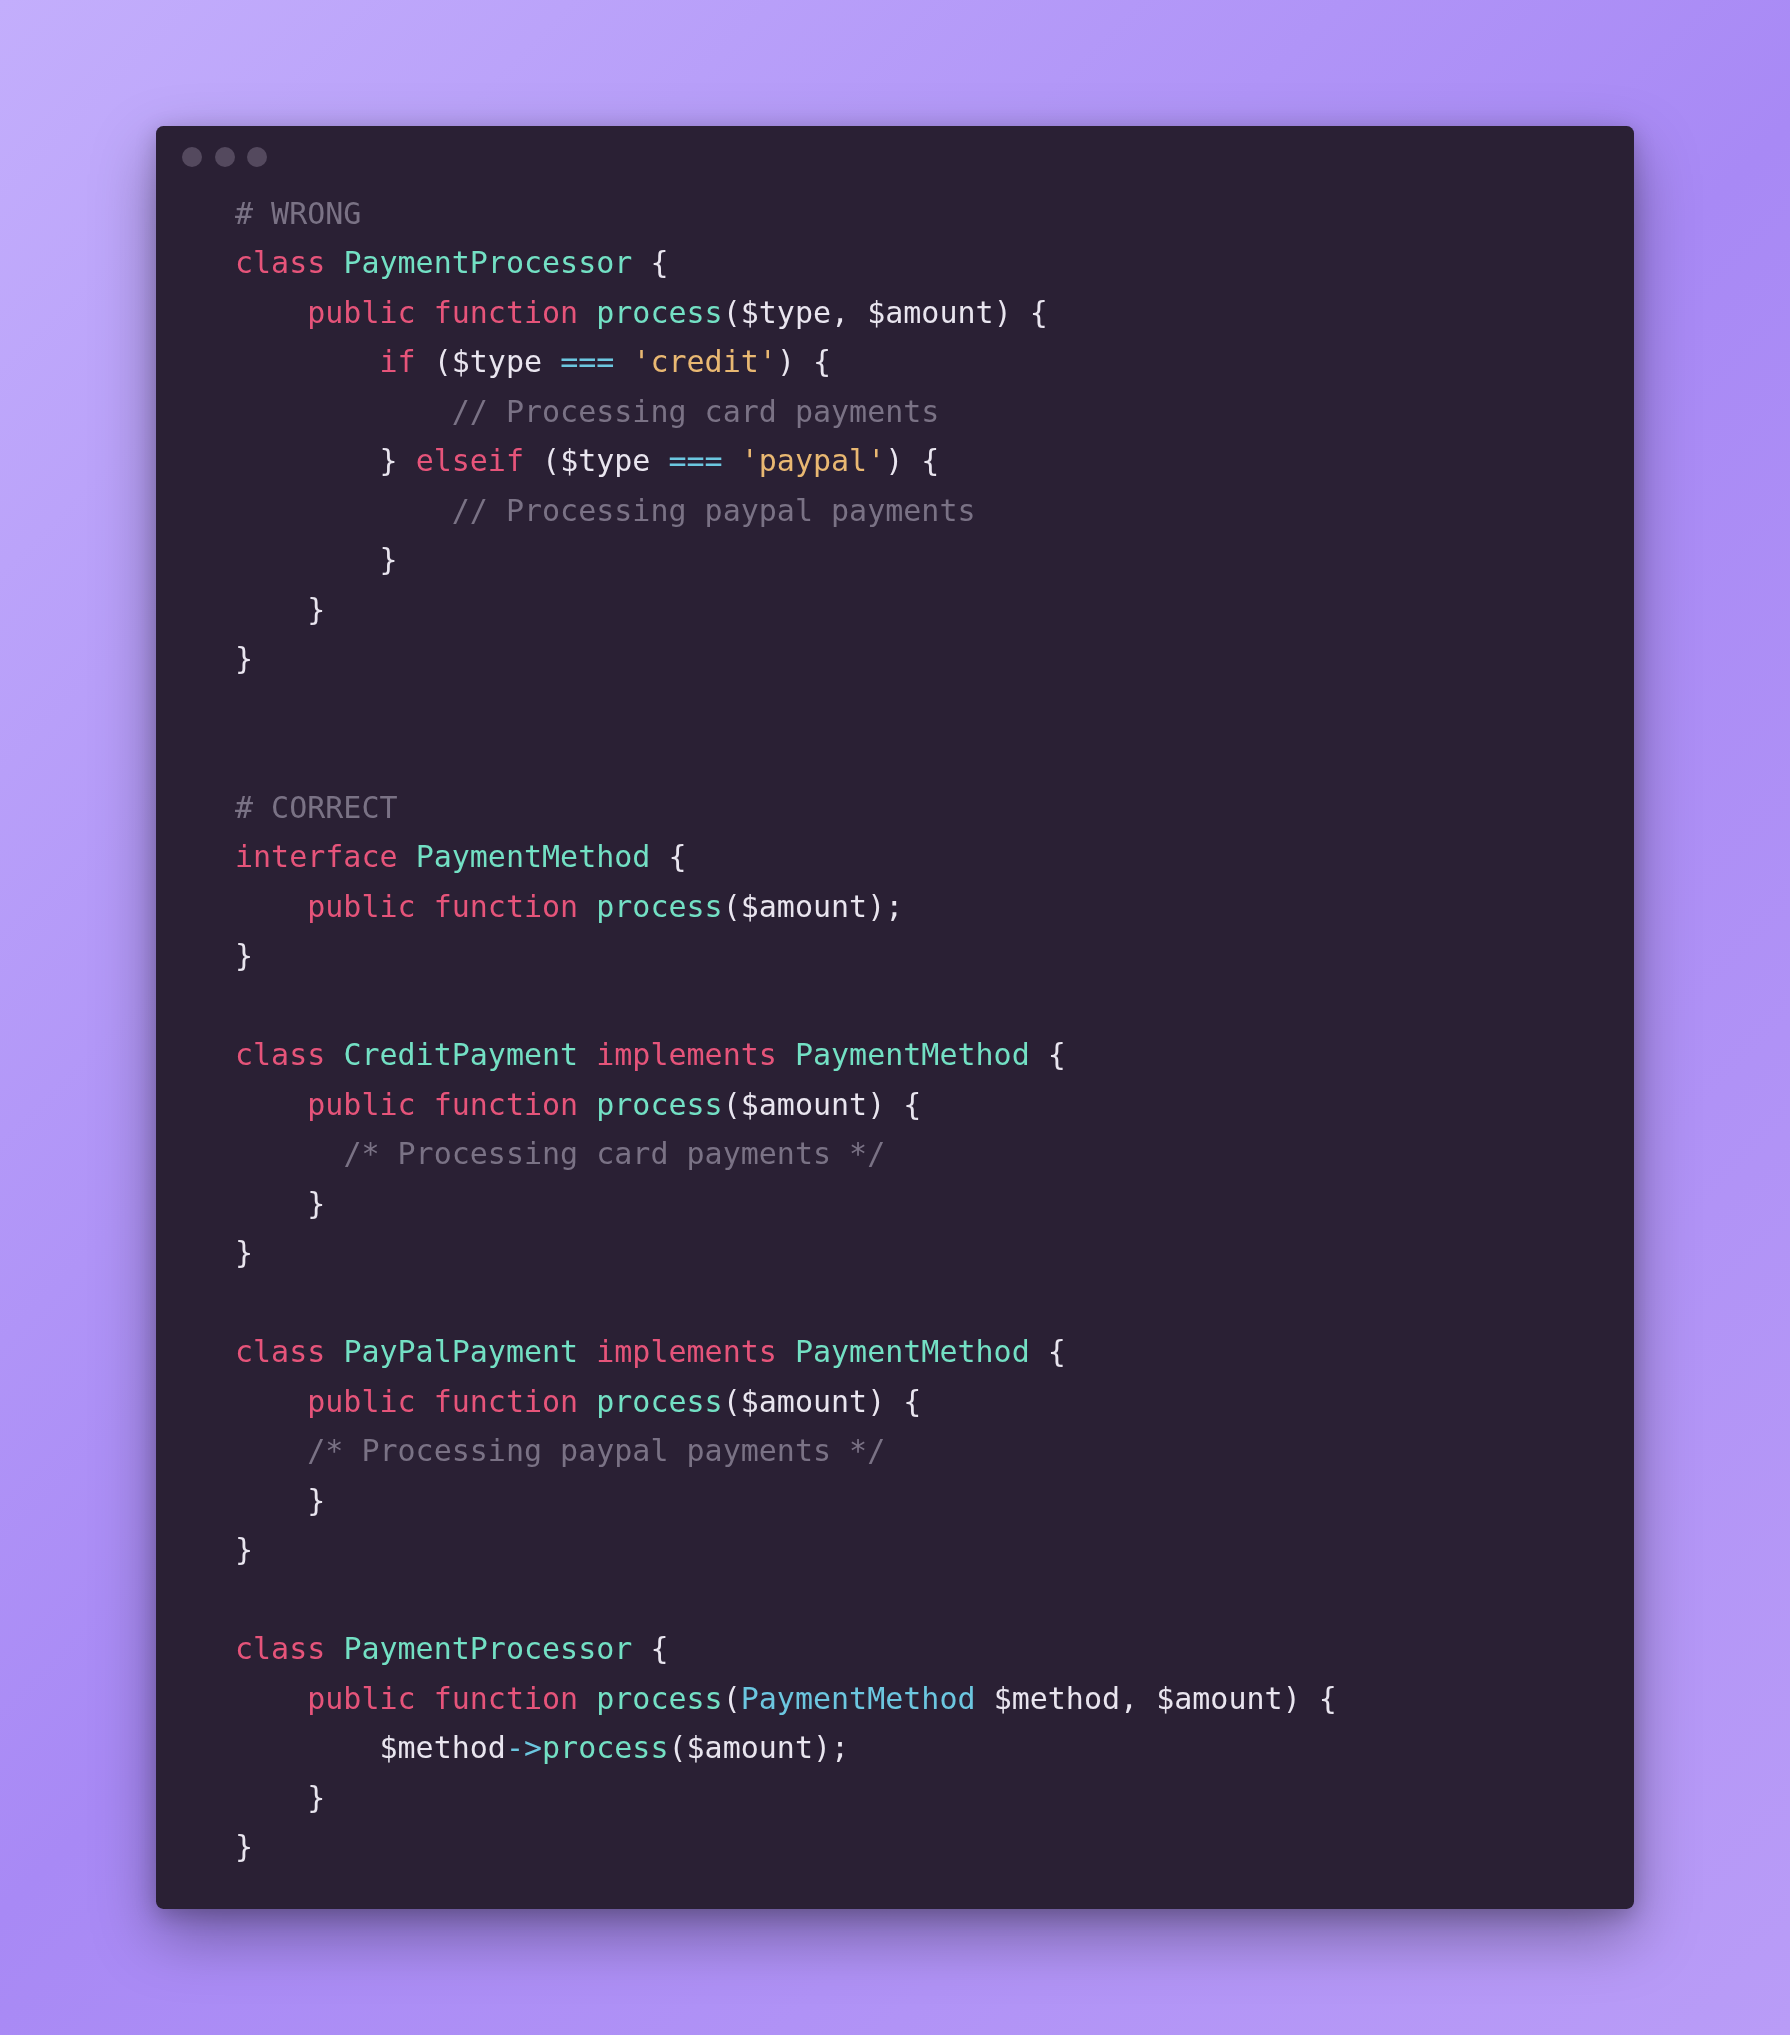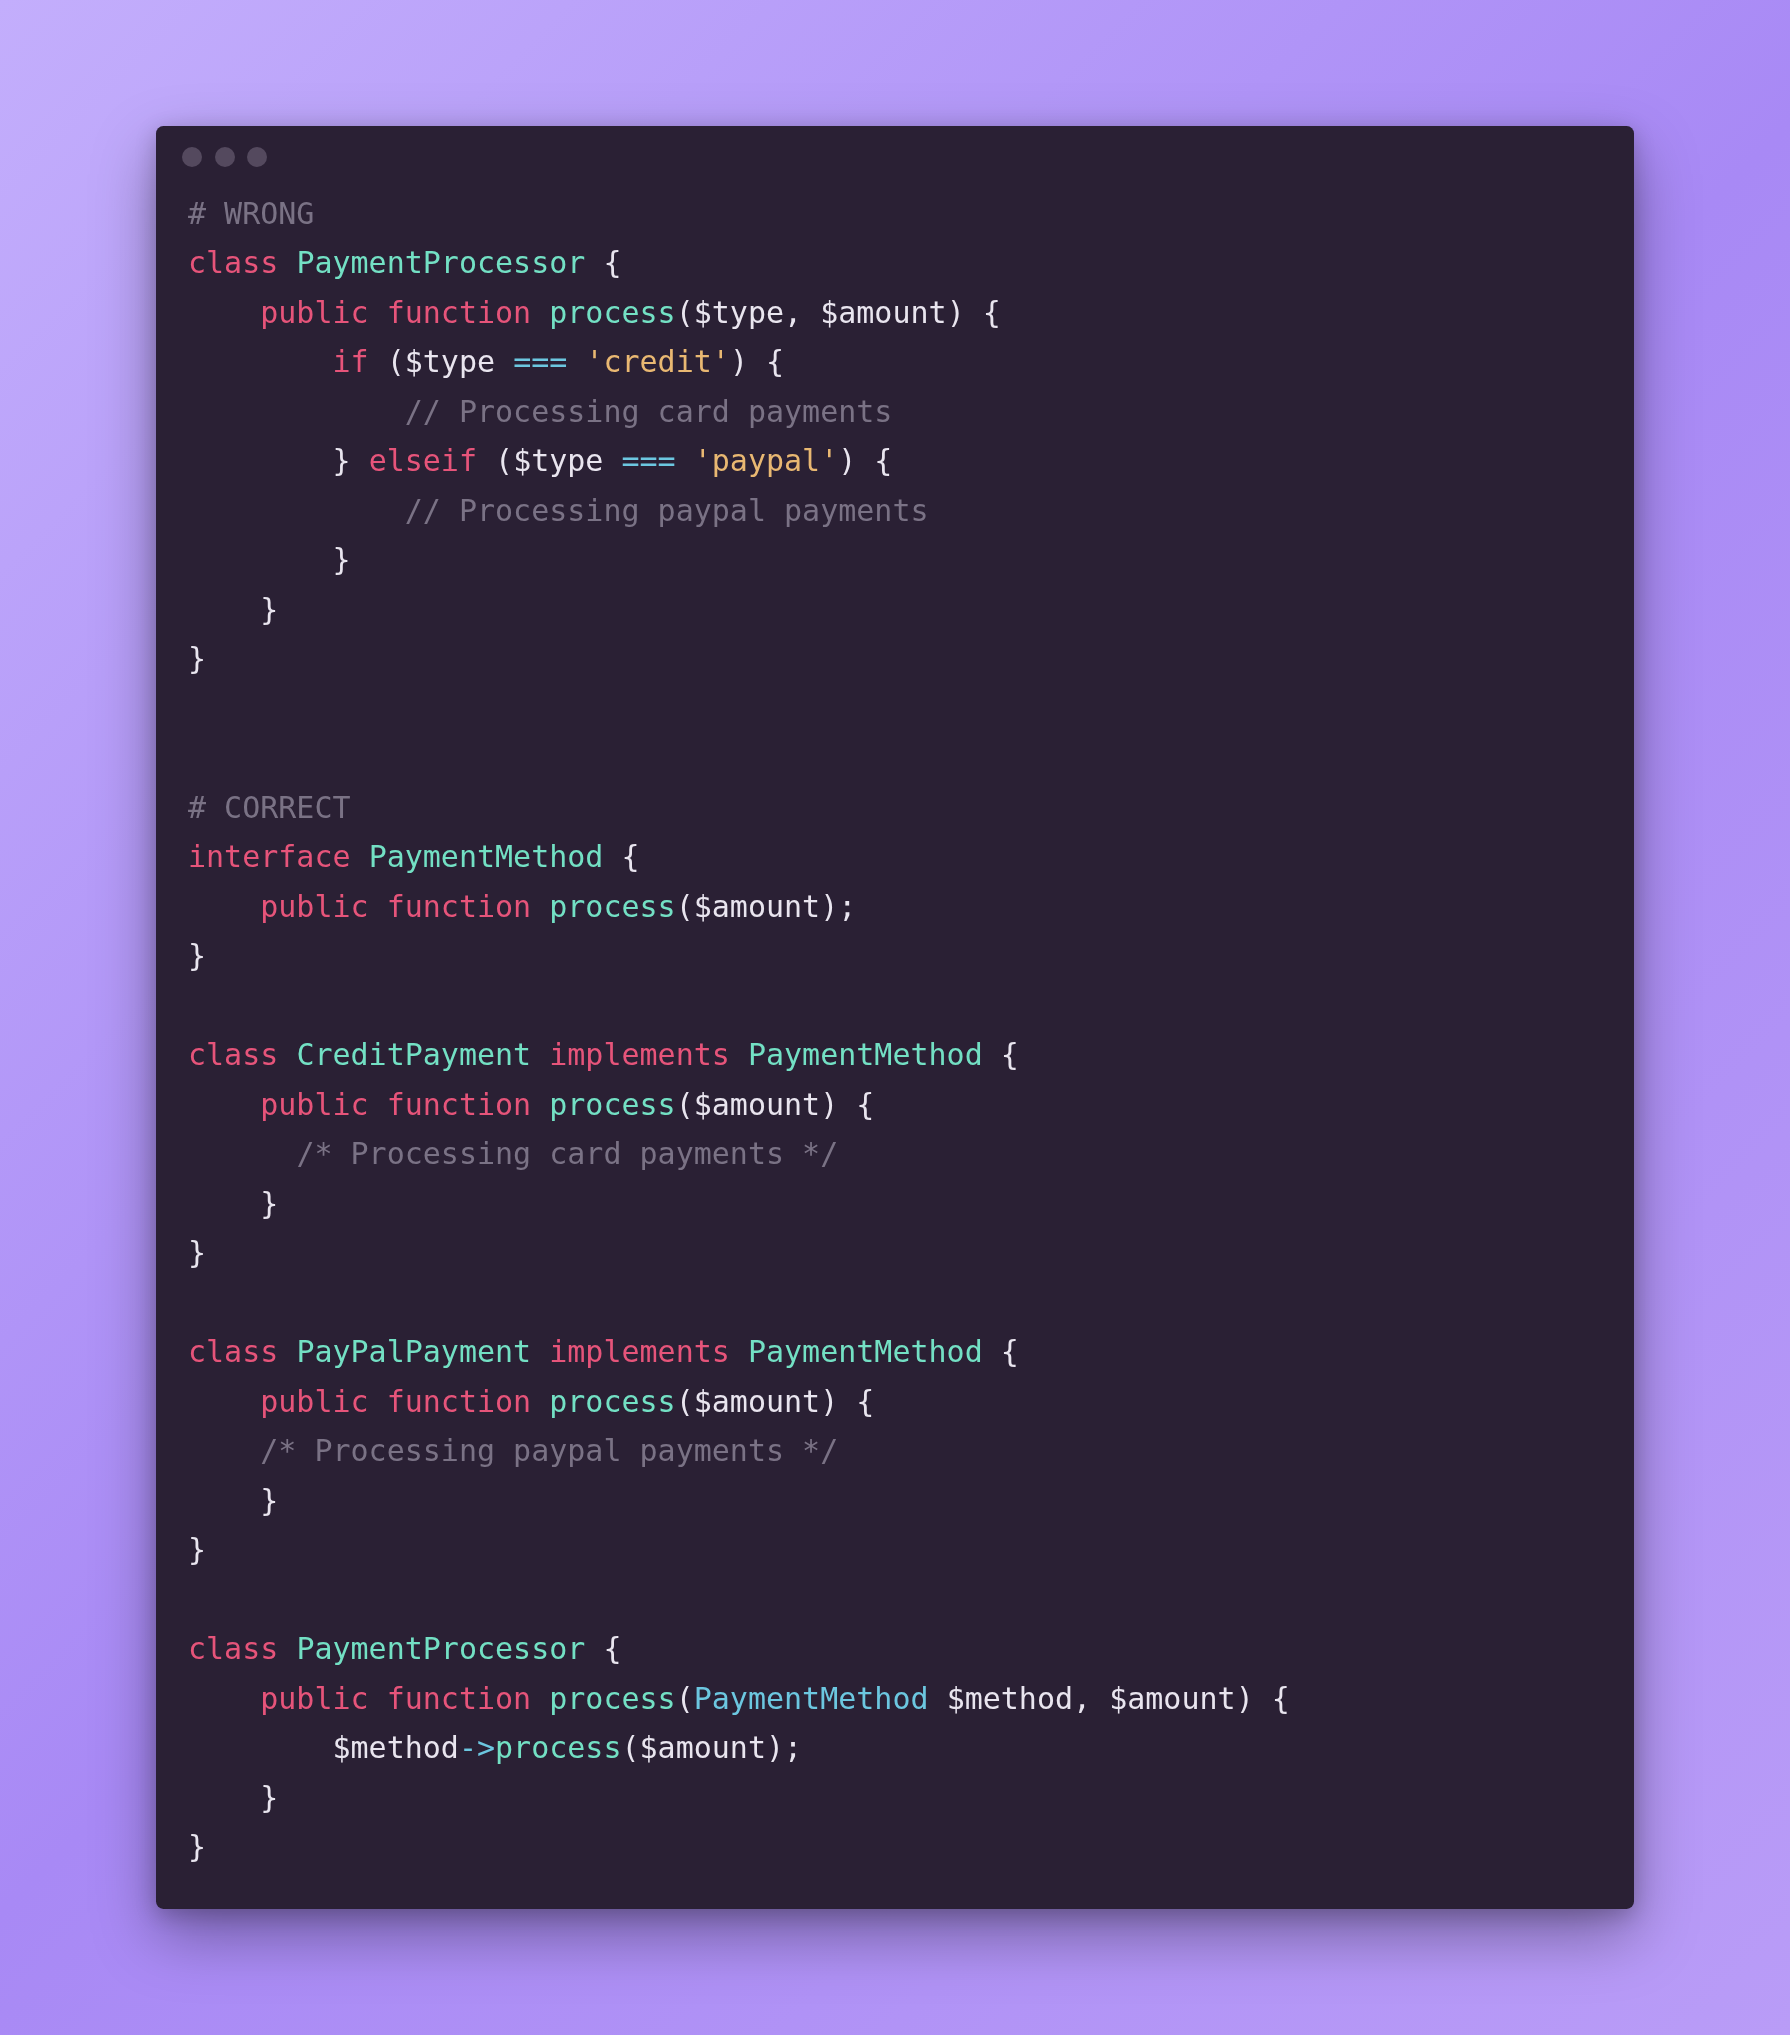--- a/index.html
+++ b/index.html
@@ -35,20 +35,21 @@
       border-radius: 50%;
       background: #54495e;
     }
     .code {
       padding: 16px 32px 37px 32px;
       font-size: 30px;
       line-height: 1.65;
       color: #e9e5ef;
       white-space: pre;
       overflow-x: auto;
+      margin-left: 47px;
     }
     .c-comment  { color: #7a7285; }
     .c-keyword  { color: #e6547a; }
     .c-type     { color: #73e0c4; }
     .c-func     { color: #73e0c4; }
     .c-var      { color: #e9e5ef; }
     .c-string   { color: #e9b872; }
     .c-punct    { color: #e9e5ef; }
     .c-op       { color: #6cc7e0; }
     .c-typehint { color: #6cc7e0; }

